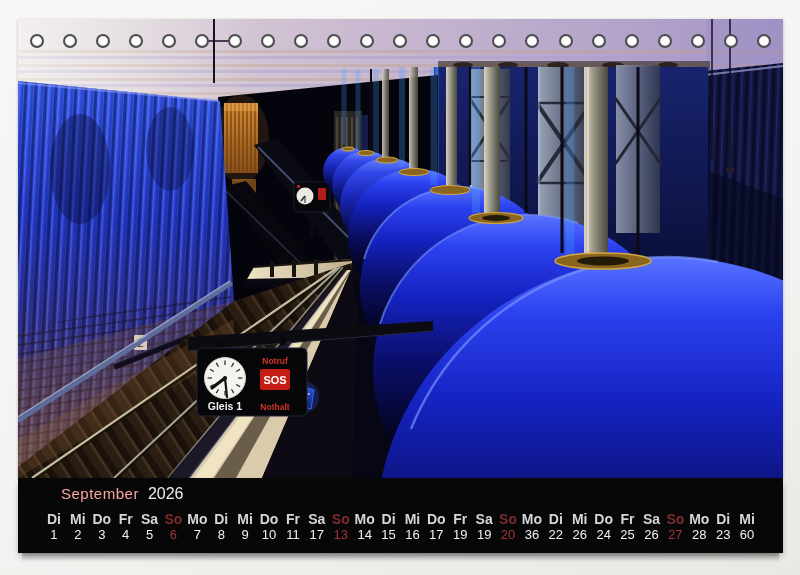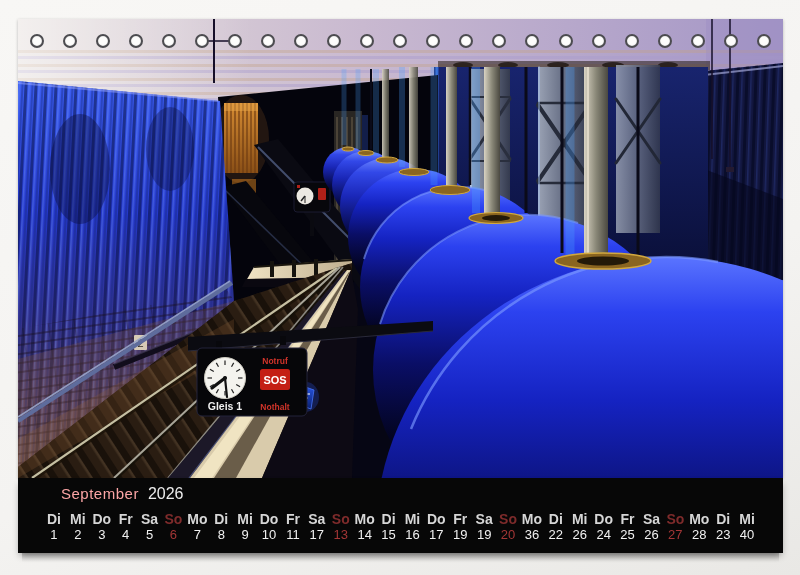--- a/index.html
+++ b/index.html
@@ -567,19 +567,19 @@
     <span class="d-num">28</span>
   </div>
 
   <div class="day">
     <span class="d-label">Di</span>
     <span class="d-num">23</span>
   </div>
 
   <div class="day">
     <span class="d-label">Mi</span>
-    <span class="d-num">40</span>
+    <span class="d-num">60</span>
   </div>
 </div>
   </div>
   <div class="strip-shadow"></div>
 
 </div>
 
 </body></html>

